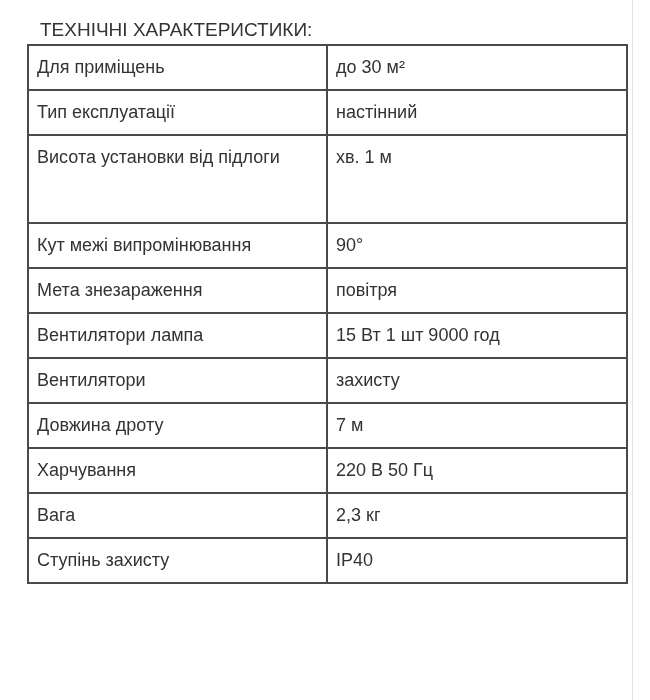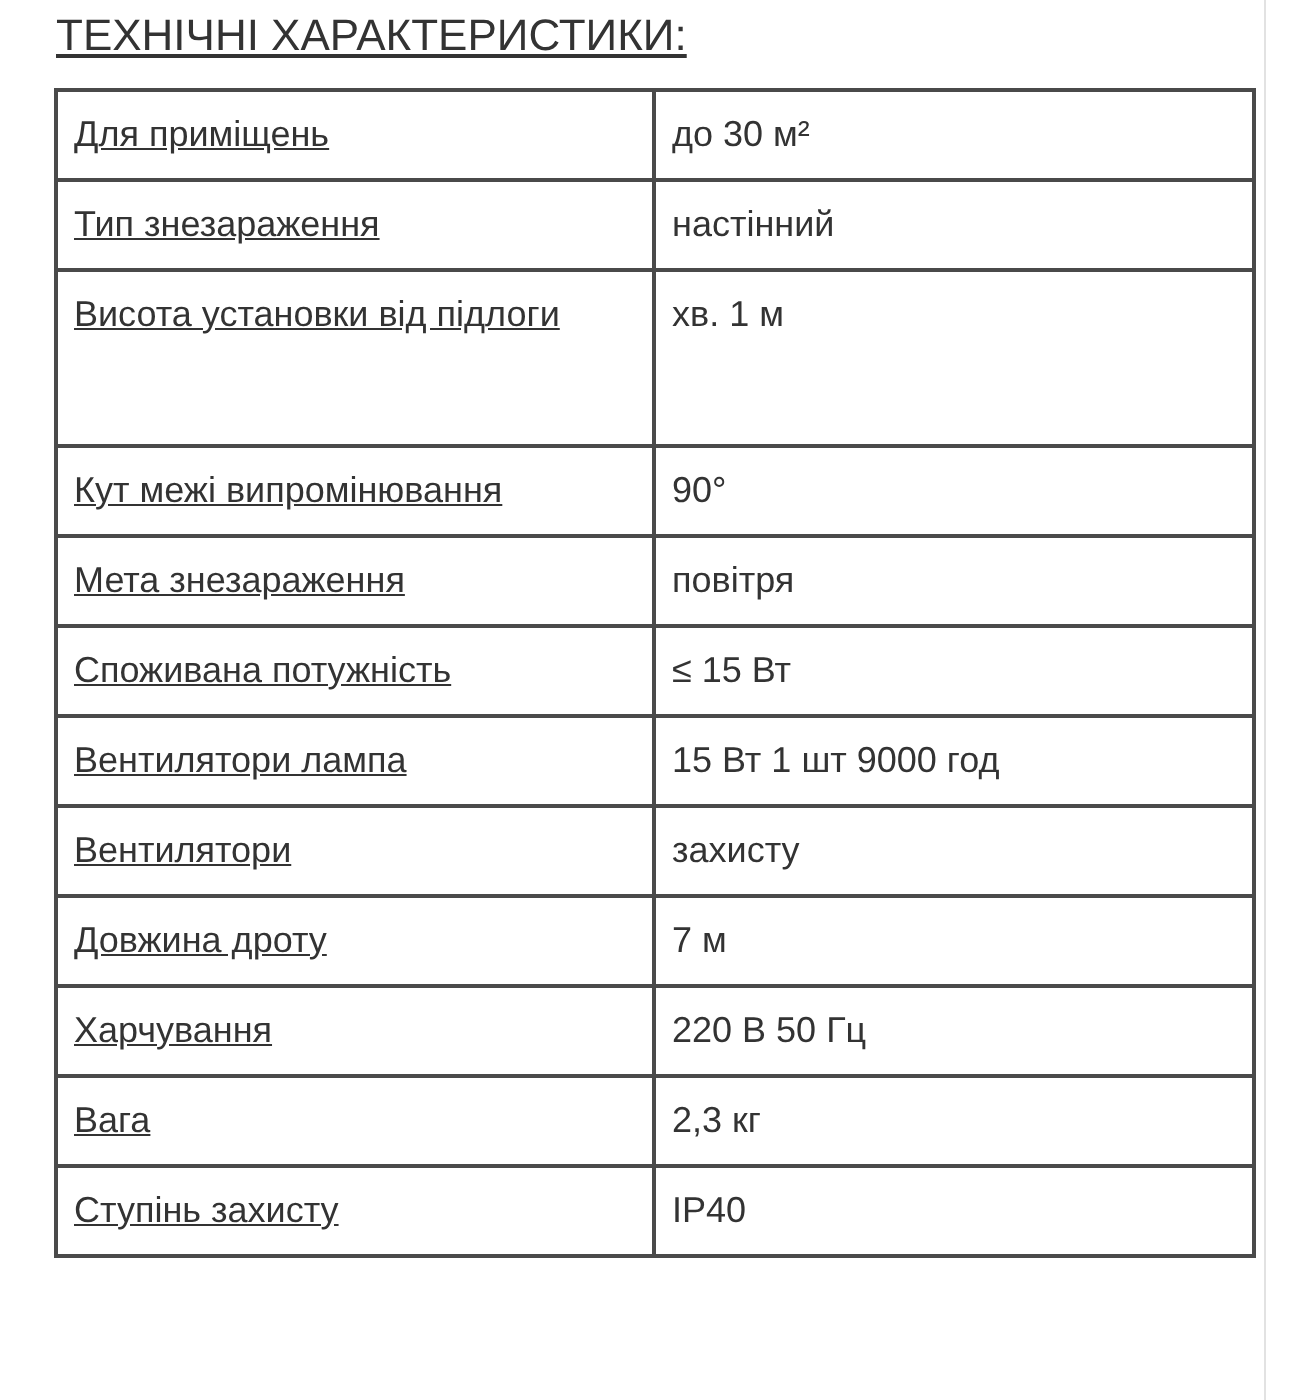--- a/index.html
+++ b/index.html
@@ -20,81 +20,76 @@
       left: 632px;
       top: 0;
       width: 1px;
       height: 700px;
       background: #e2e2e2;
     }
     .title {
       position: absolute;
       left: 28px;
       top: 6px;
-      font-size: 22px;
+      font-size: 19px;
       letter-spacing: 0px;
       color: #333333;
       font-weight: normal;
-      margin: 0;
+      margin: 12px;
       line-height: 24px;
-      text-decoration: underline;
     }
     table.specs {
       position: absolute;
       left: 27px;
       top: 44px;
       width: 597px;
       border-collapse: collapse;
       table-layout: fixed;
     }
     table.specs td {
       border: 2px solid #4a4a4a;
       font-size: 18px;
       line-height: 28px;
       padding: 7px 8px 8px 8px;
       vertical-align: top;
       color: #333333;
     }
-    table.specs td.label { width: 281px; text-decoration: underline; }
+    table.specs td.label { width: 281px; }
     table.specs td.value { width: 282px; margin-left: 30px; }
     table.specs tr { height: 45px; }
     table.specs tr.tall { height: 88px; }
   </style>
 </head>
 <body>
 
 <div class="gutter-line"></div>
 
 <h2 class="title">ТЕХНІЧНІ ХАРАКТЕРИСТИКИ:</h2>
 
 <table class="specs">
   <tbody>
     <tr>
       <td class="label">Для приміщень</td>
       <td class="value">до 30 м²</td>
     </tr>
     <tr>
-      <td class="label">Тип знезараження</td>
+      <td class="label">Тип експлуатації</td>
       <td class="value">настінний</td>
     </tr>
     <tr class="tall">
       <td class="label">Висота установки від підлоги</td>
       <td class="value">хв. 1 м</td>
     </tr>
     <tr>
       <td class="label">Кут межі випромінювання</td>
       <td class="value">90°</td>
     </tr>
     <tr>
       <td class="label">Мета знезараження</td>
       <td class="value">повітря</td>
-    </tr>
-    <tr>
-      <td class="label">Споживана потужність</td>
-      <td class="value">≤ 15 Вт</td>
     </tr>
     <tr>
       <td class="label">Вентилятори лампа</td>
       <td class="value">15 Вт 1 шт 9000 год</td>
     </tr>
     <tr>
       <td class="label">Вентилятори</td>
       <td class="value">захисту</td>
     </tr>
     <tr>

